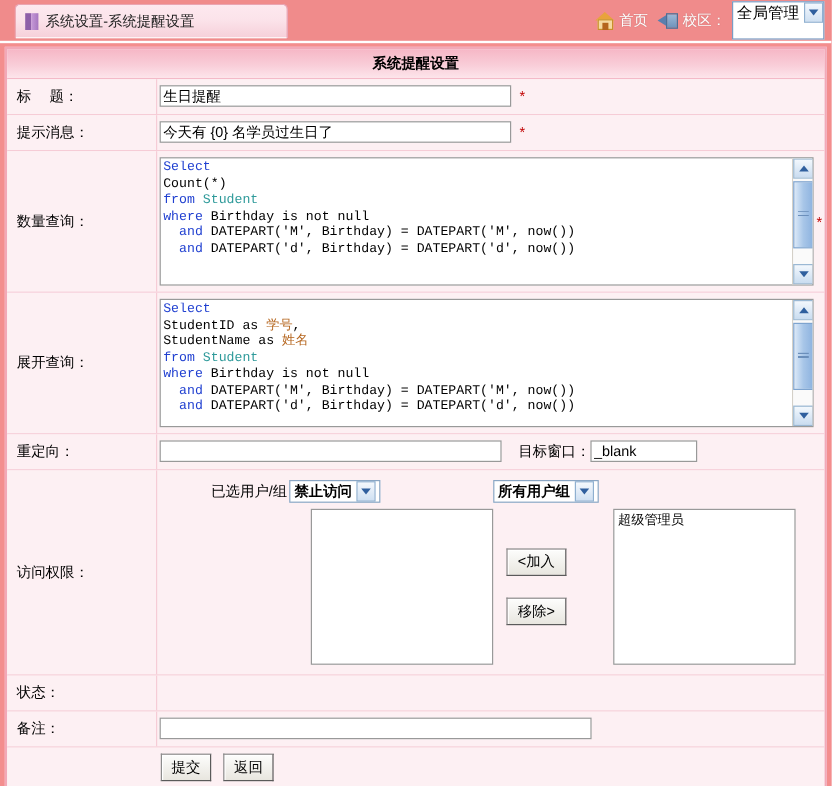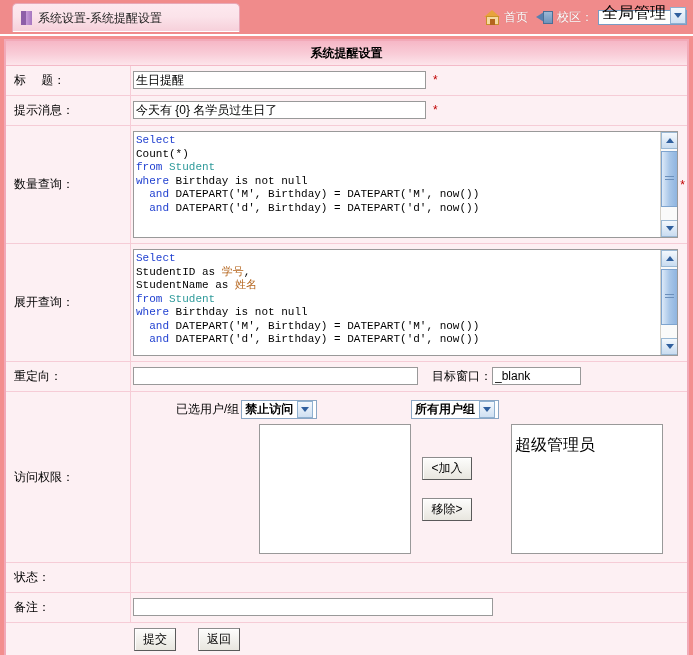--- a/index.html
+++ b/index.html
@@ -123,27 +123,27 @@
   }
   .sep-icon .ptr {
     position: absolute;
     left: 0px; top: 2px;
     width: 0; height: 0;
     border-top: 5px solid transparent;
     border-bottom: 5px solid transparent;
     border-right: 8px solid #5a7fae;
   }
   .campus-select {
-    height: 15px;
+    height: 32px;
     background: #ffffff;
     border: 1px solid #7a9cc4;
-    font-size: 16px;
+    font-size: 13px;
     font-family: "Liberation Sans", sans-serif;
     display: flex;
-    align-items: flex-end;
+    align-items: flex-start;
     padding: 0 0 0 3px;
     box-sizing: border-box;
     margin-left: 2px;
   }
   .campus-select .val { padding-right: 4px; white-space: nowrap; }
   .arrow-btn {
     width: 16px; height: 17px;
     background: linear-gradient(to bottom, #f4f8fd, #cfe0f2);
     border: 1px solid #8fb0d0;
     box-sizing: border-box;
@@ -349,22 +349,22 @@
     display: flex;
     align-items: flex-start;
   }
   .listbox {
     width: 152px;
     height: 130px;
     background: #ffffff;
     border: 1px solid #999;
     box-sizing: border-box;
     margin-left: 128px;
-    font-size: 16px;
-    padding: 12px 3px;
+    font-size: 11px;
+    padding: 2px 3px;
     overflow: hidden;
   }
   .listbox.right { margin-left: 28px; width: 152px; }
   .listbox .opt { line-height: 15px; }
 
   .btncol {
     width: 72px;
     display: flex;
     flex-direction: column;
     align-items: center;
@@ -409,21 +409,21 @@
     left: 3px; top: 3px;
     width: 4px; height: 4px;
     border-radius: 50%;
     background: #000;
   }
   .radio-item .t { font-size: 12px; }
 
   
   .submit-row {
     display: flex;
-    gap: 22px;
+    gap: 10px;
     padding: 5px 16px 5px 128px;
   }
   .asterisk-float {
     position: absolute;
     right: 2px;
     color: #c00000;
     font-size: 12px;
   }
   .ta-row-wrap { position: relative; width: 100%; display:flex; align-items:center;}
 </style>

